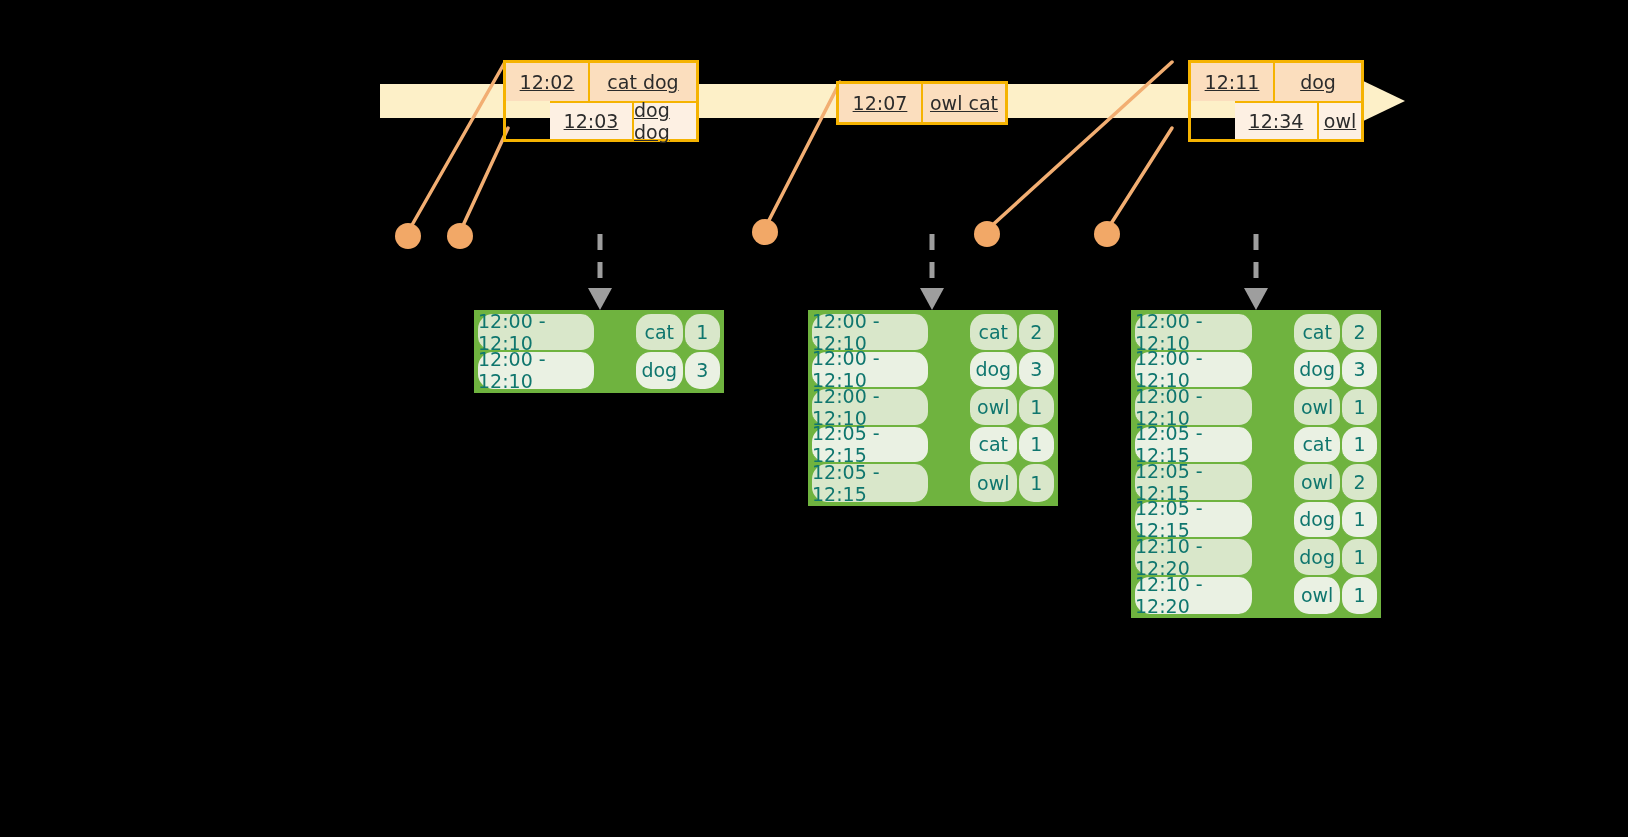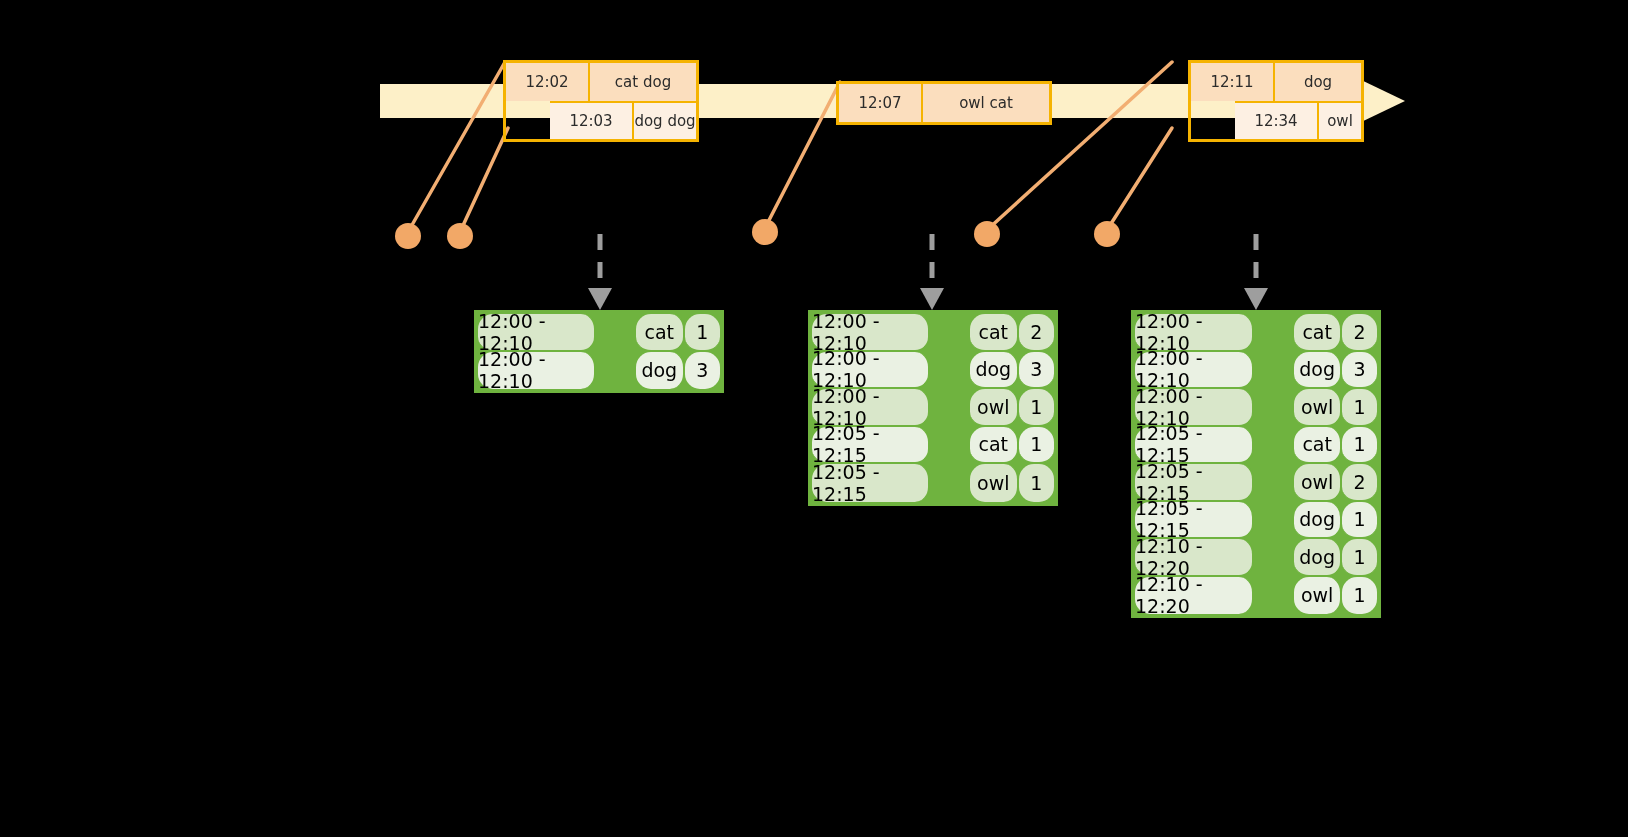--- a/index.html
+++ b/index.html
@@ -7,29 +7,29 @@
   #stage{position:relative;width:1628px;height:837px;background:#000;}
   svg.layer{position:absolute;left:0;top:0;width:1628px;height:837px;pointer-events:none;}
 
   
   .evt-group{position:absolute;border:3px solid #F5B301;box-sizing:border-box;}
   .evt-row{display:flex;height:38px;box-sizing:border-box;}
   .evt-row + .evt-row{border-top:2px solid #F5B301;margin-left:44px;}
   .evt-row.shade .cell{background:#FBDEBE;}
   .evt-row.plain .cell{background:#FDF0E3;}
   .evt-row .cell{display:flex;align-items:center;justify-content:center;
-                 font-size:15px;color:#2b2b2b;box-sizing:border-box;}
+                 font-size:19px;color:#2b2b2b;box-sizing:border-box;text-decoration:underline;}
   .evt-row .cell.time{width:84px;border-right:2px solid #F5B301;}
   .evt-row .cell.words{flex:1;}
 
   
   .tbl{position:absolute;border:4px solid #6FB33F;box-sizing:border-box;background:#6FB33F;}
   .trow{display:flex;height:37.5px;box-sizing:border-box;}
   .trow .tc{display:flex;align-items:center;justify-content:center;
-            font-size:19px;color:#000000;box-sizing:border-box;
+            font-size:19px;color:#0f766e;box-sizing:border-box;
             border-right:2px solid #6FB33F;border-bottom:2px solid #6FB33F;border-radius:15px;}
   .trow .tc:last-child{border-right:none;}
   .trow:last-child .tc{border-bottom:none;}
   .trow.odd .tc{background:#D9E7CA;}
   .trow.even .tc{background:#EAF1E3;}
   .tc.win{width:146px;}
   .tc.word{width:60px;margin-left:40px;}
   .tc.cnt{width:44px;}
   .t3 .tc.win{width:150px;}
   .t3 .tc.word{width:60px;}
@@ -78,21 +78,21 @@
     <div class="evt-row shade">
       <div class="cell time">12:02</div>
       <div class="cell words">cat dog</div>
     </div>
     <div class="evt-row plain">
       <div class="cell time">12:03</div>
       <div class="cell words">dog dog</div>
     </div>
   </div>
 
-  <div class="evt-group" style="left:836px;top:81px;width:216px;">
+  <div class="evt-group" style="left:836px;top:81px;width:172px;">
     <div class="evt-row shade">
       <div class="cell time">12:07</div>
       <div class="cell words">owl cat</div>
     </div>
   </div>
 
   <div class="evt-group" style="left:1188px;top:60px;width:176px;">
     <div class="evt-row shade">
       <div class="cell time">12:11</div>
       <div class="cell words">dog</div>

